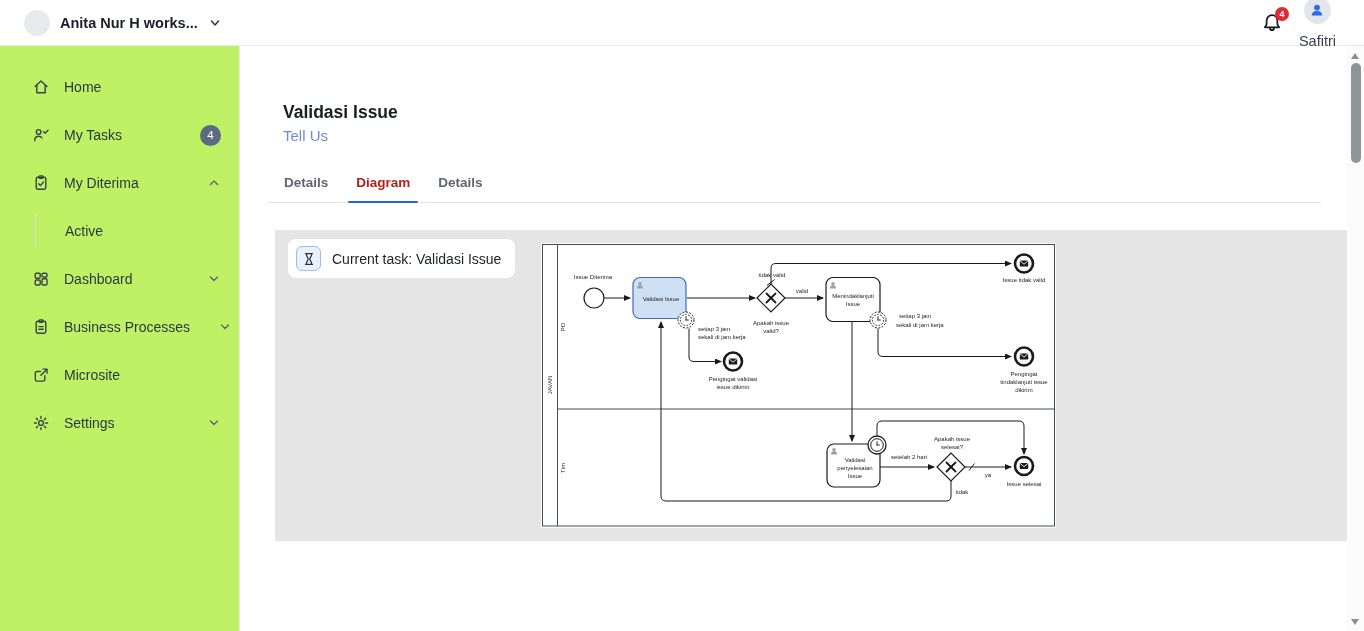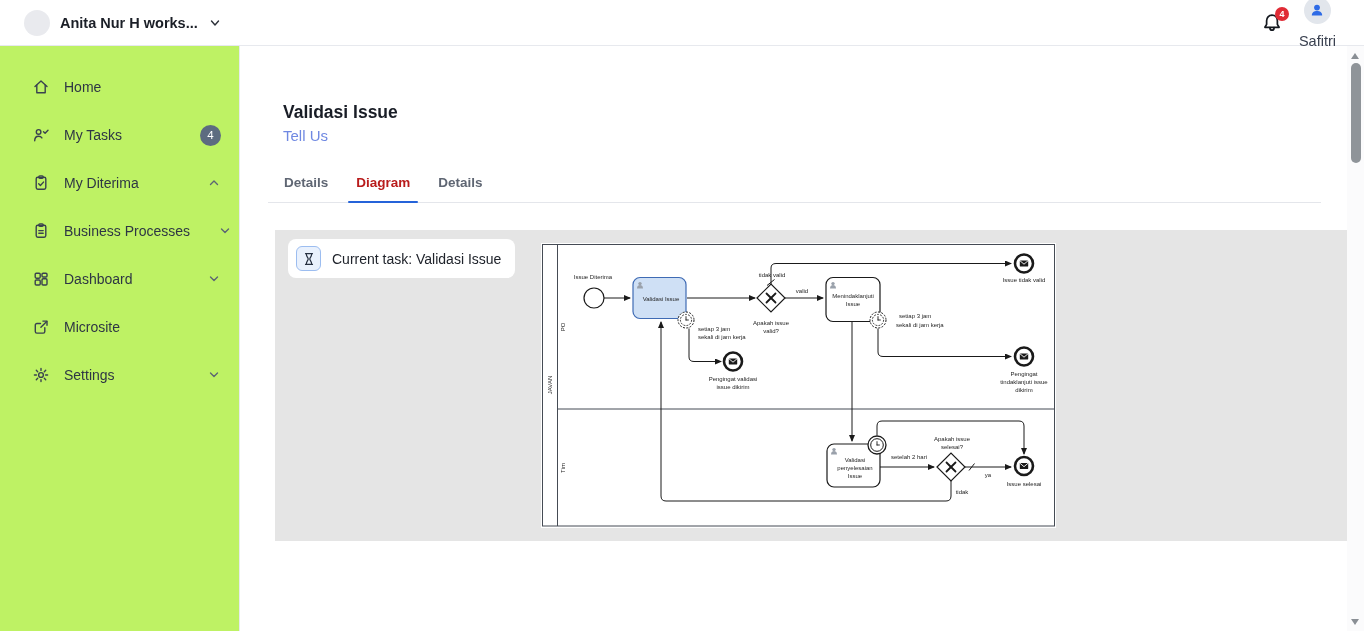--- a/index.html
+++ b/index.html
@@ -146,49 +146,52 @@
     <span class="lbl">My Diterima</span>
     <span class="spacer"></span>
     <span>
       <svg class="icon" width="14" height="14" viewBox="0 0 18 18" fill="none" stroke="#5c6574" stroke-width="1.8" stroke-linecap="round" stroke-linejoin="round">
           <path d="M4.5 11 L9 6.5 L13.5 11"></path>
         </svg>
     </span>
   </div>
 
   <div class="submenu">
-  </div>
-
-  <div class="side-item">
-    <span>
-      <svg class="icon" width="18" height="18" viewBox="0 0 18 18" fill="none" stroke="#39424f" stroke-width="1.4" stroke-linecap="round" stroke-linejoin="round">
-          <rect x="4.2" y="3.2" width="9.6" height="12" rx="1.6"></rect>
-          <rect x="6.8" y="1.9" width="4.4" height="2.4" rx="1"></rect>
-          <path d="M6.8 8.6 h4.4 M6.8 11.2 h4.4"></path>
-        </svg>
-    </span>
-    <span class="lbl">Business Processes</span>
-    <span class="spacer"></span>
-    <span>
-      <svg class="icon" width="14" height="14" viewBox="0 0 18 18" fill="none" stroke="#5c6574" stroke-width="1.8" stroke-linecap="round" stroke-linejoin="round">
-          <path d="M4.5 6.5 L9 11 L13.5 6.5"></path>
-        </svg>
-    </span>
+    <div class="sub-item">
+      <span>Active</span>
+    </div>
   </div>
 
   <div class="side-item">
     <span>
       <svg class="icon" width="18" height="18" viewBox="0 0 18 18" fill="none" stroke="#39424f" stroke-width="1.4" stroke-linejoin="round">
           <rect x="3.2" y="3.2" width="5" height="5" rx="1.1"></rect>
           <rect x="10" y="3.2" width="5" height="3.8" rx="1.1"></rect>
           <rect x="3.2" y="10" width="5" height="5" rx="1.1"></rect>
           <rect x="10" y="8.8" width="5" height="6.2" rx="1.1"></rect>
         </svg>
     </span>
     <span class="lbl">Dashboard</span>
+    <span class="spacer"></span>
+    <span>
+      <svg class="icon" width="14" height="14" viewBox="0 0 18 18" fill="none" stroke="#5c6574" stroke-width="1.8" stroke-linecap="round" stroke-linejoin="round">
+          <path d="M4.5 6.5 L9 11 L13.5 6.5"></path>
+        </svg>
+    </span>
+  </div>
+
+  <div class="side-item">
+    <span>
+      <svg class="icon" width="18" height="18" viewBox="0 0 18 18" fill="none" stroke="#39424f" stroke-width="1.4" stroke-linecap="round" stroke-linejoin="round">
+          <rect x="4.2" y="3.2" width="9.6" height="12" rx="1.6"></rect>
+          <rect x="6.8" y="1.9" width="4.4" height="2.4" rx="1"></rect>
+          <path d="M6.8 8.6 h4.4 M6.8 11.2 h4.4"></path>
+        </svg>
+    </span>
+    <span class="lbl">Business Processes</span>
     <span class="spacer"></span>
     <span>
       <svg class="icon" width="14" height="14" viewBox="0 0 18 18" fill="none" stroke="#5c6574" stroke-width="1.8" stroke-linecap="round" stroke-linejoin="round">
           <path d="M4.5 6.5 L9 11 L13.5 6.5"></path>
         </svg>
     </span>
   </div>
 
   <div class="side-item">
     <span>

